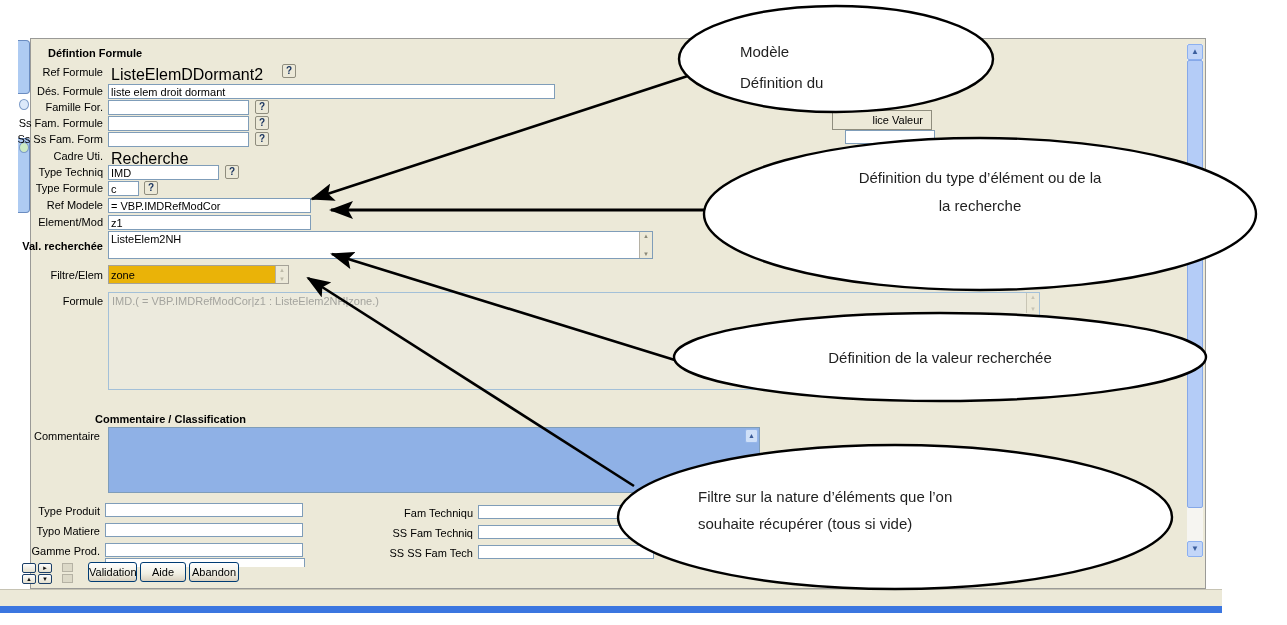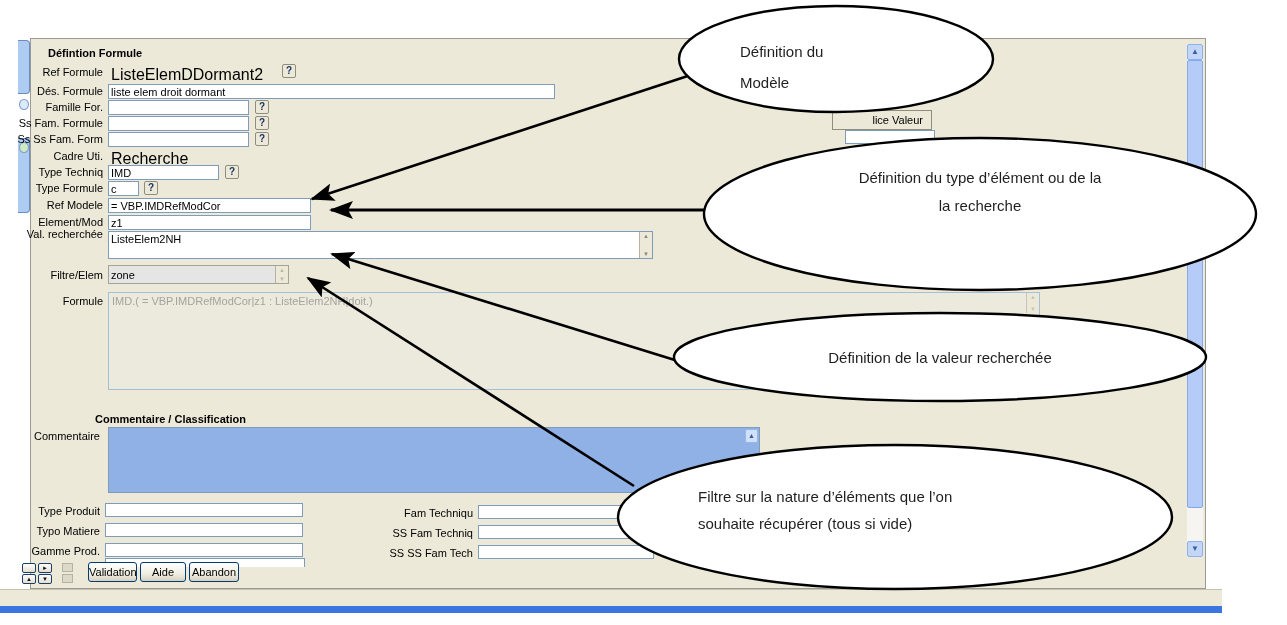--- a/index.html
+++ b/index.html
@@ -95,41 +95,41 @@
   <div class="abs lbl" style="left:4px;top:182px;width:99px;">Type Formule</div>
   <input class="txt" style="left: 108px; top: 181px; width: 31px;" value="c">
   <button class="help" style="left:144px;top:181px;">?</button>
 
   <div class="abs lbl" style="left:4px;top:199px;width:99px;">Ref Modele</div>
   <input class="txt" style="left: 108px; top: 198px; width: 203px;" value="= VBP.IMDRefModCor">
 
   <div class="abs lbl" style="left:4px;top:216px;width:99px;">Element/Mod</div>
   <input class="txt" style="left: 108px; top: 215px; width: 203px;" value="z1">
 
-  <div class="abs lbl" style="left:4px;top:228px;width:99px;">Val. recherchée</div>
+  <div class="abs lbl" style="left:4px;top:240px;width:99px;font-weight:bold;">Val. recherchée</div>
   <div class="abs valrec" style="left:108px;top:231px;width:545px;height:28px;">
     <div class="valrec-text">ListeElem2NH</div>
     <div class="spincol">
       <span>▲</span>
       <span>▼</span>
     </div>
   </div>
 
   <div class="abs lbl" style="left:4px;top:269px;width:99px;">Filtre/Elem</div>
-  <div class="abs combo" style="left:108px;top:265px;width:181px;height:19px;background:#e5e5e5;">
+  <div class="abs combo" style="left:108px;top:265px;width:181px;height:19px;background:#eab308;">
     <div class="valrec-text" style="top:3px;">zone</div>
     <div class="spincol">
       <span style="color:#bdbaa8;">▲</span>
       <span style="color:#bdbaa8;">▼</span>
     </div>
   </div>
 
   <div class="abs lbl" style="left:4px;top:295px;width:99px;">Formule</div>
   <div class="abs formulebox" style="left:108px;top:292px;width:932px;height:98px;">
-    <div class="formule-text">IMD.( = VBP.IMDRefModCor|z1 : ListeElem2NH|doit.)</div>
+    <div class="formule-text">IMD.( = VBP.IMDRefModCor|z1 : ListeElem2NH|zone.)</div>
     <div class="spincol" style="bottom:auto;height:20px;border-left:1px solid #c8c5b5;">
       <span style="color:#c8c5b5;">▲</span>
       <span style="color:#c8c5b5;">▼</span>
     </div>
   </div>
 
   <button class="xpbtn" style="left:832px;top:110px;width:100px;height:20px;border:1px solid #8f8d7e;border-radius:0;background:#ece9d8;text-align:right;padding-right:8px;">lice Valeur</button>
   <div class="abs" style="left:845px;top:130px;width:88px;height:12px;background:#fff;border:1px solid #7f9db9;"></div>
 
   <div class="abs sect" style="left:95px;top:413px;">Commentaire / Classification</div>
@@ -183,22 +183,22 @@
     <line x1="706" y1="210" x2="331" y2="210" stroke="#000" stroke-width="2.8" marker-end="url(#ah)"></line>
     <line x1="678" y1="361" x2="332" y2="254" stroke="#000" stroke-width="2.6" marker-end="url(#ah)"></line>
     <line x1="634" y1="486" x2="308" y2="278" stroke="#000" stroke-width="2.6" marker-end="url(#ah)"></line>
     <ellipse cx="836" cy="59" rx="157" ry="53" fill="#fff" stroke="#000" stroke-width="2.4"></ellipse>
     <ellipse cx="980" cy="214" rx="276" ry="76" fill="#fff" stroke="#000" stroke-width="2.4"></ellipse>
     <ellipse cx="940" cy="357" rx="266" ry="44" fill="#fff" stroke="#000" stroke-width="2.4"></ellipse>
     <ellipse cx="895" cy="517" rx="277" ry="72" fill="#fff" stroke="#000" stroke-width="2.4"></ellipse>
   </svg>
 
   <div class="callout-text" style="left:740px;top:36px;width:220px;line-height:31px;">
+    <div>Modèle</div>
     <div>Définition du</div>
-    <div>Modèle</div>
   </div>
   <div class="callout-text" style="left:760px;top:164px;width:440px;text-align:center;">
     <div>Définition du type d’élément ou de la</div>
     <div>la recherche</div>
   </div>
   <div class="callout-text" style="left:720px;top:344px;width:440px;text-align:center;">
     <div>Définition de la valeur recherchée</div>
   </div>
   <div class="callout-text" style="left:698px;top:483px;width:420px;line-height:27px;">
     <div>Filtre sur la nature d’éléments que l’on</div>

